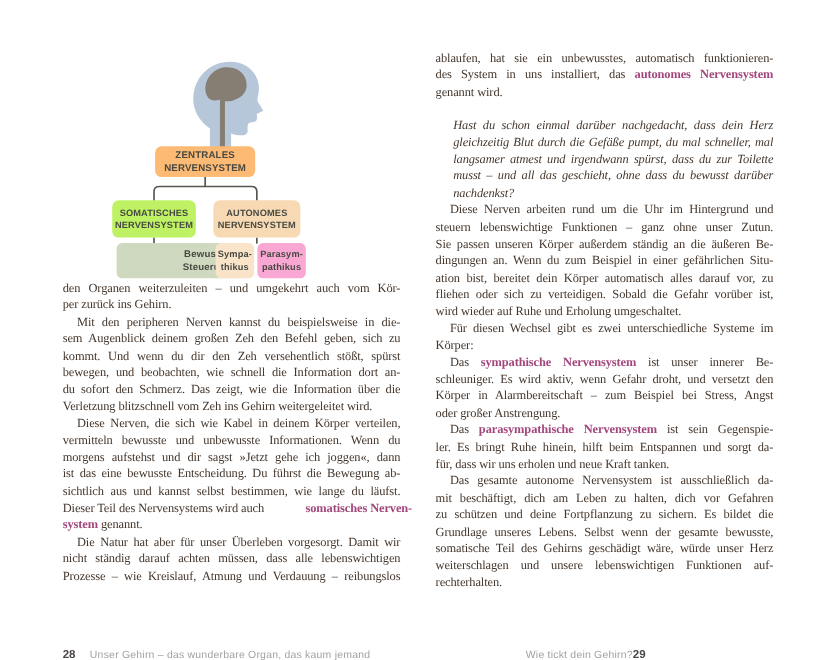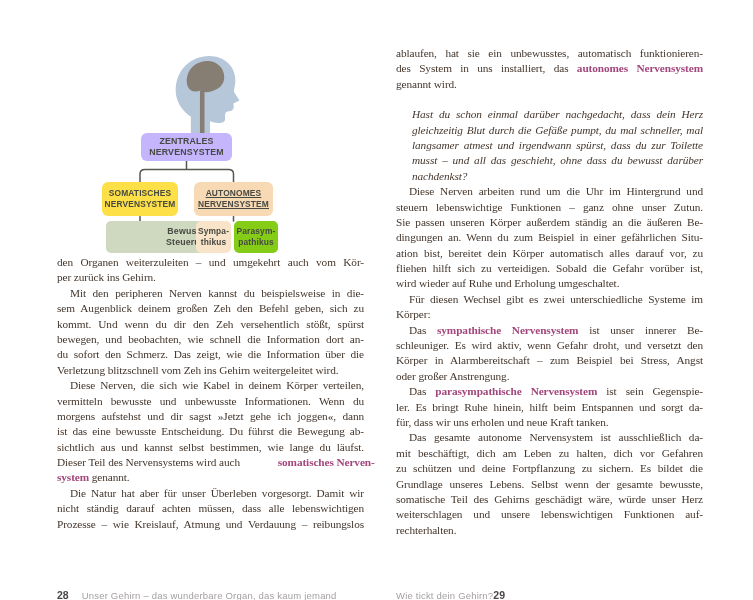--- a/index.html
+++ b/index.html
@@ -18,21 +18,21 @@
   #head-svg { left:106px; top:50px; width:82px; height:86px; }
   #connector-svg { left:0; top:0; width:307px; height:260px; pointer-events:none; }
   .dbox {
     position:absolute; display:flex; align-items:center; justify-content:center;
     text-align:center; font-family:"Liberation Sans", sans-serif; font-weight:bold;
     color:#474942; border-radius:6px; letter-spacing:.15px;
   }
   .dbox span { white-space:pre-line; line-height:1.3; }
   #box-central        { left:84px;  top:133px; width:91px; height:28px; font-size:8.8px; }
   #box-somatic        { left:45px;  top:182px; width:76px; height:34px; font-size:8.4px; }
-  #box-autonomic      { left:137px; top:182px; width:79px; height:34px; font-size:8.4px;text-decoration:underline; }
+  #box-autonomic      { left:137px; top:182px; width:79px; height:34px; font-size:8.4px; }
   #box-bewusste       { left:49px;  top:221px; width:69px; height:32px; font-size:8.8px; border-radius:5px;padding-left:48px; }
   #box-sympathikus    { left:139px; top:221px; width:35px; height:32px; font-size:8.4px; border-radius:5px; }
   #box-parasympathikus{ left:177px; top:221px; width:44px; height:32px; font-size:8.4px; border-radius:5px; }
 
   
   .body-text {
     position:absolute; left:0; width:307px; overflow:visible;
     color:#44362c; font-size:11.3px; line-height:15.4px; letter-spacing:-0.1px;
   }
   #left-body  { top:255px; }
@@ -46,21 +46,21 @@
 
   
   .footer {
     position:absolute; top:546px; width:307px; display:flex; align-items:baseline;
     font-family:"Liberation Sans", sans-serif; font-size:9.5px; color:#a5a0a0;
     letter-spacing:.2px;
     margin-top:43px;
   }
   .footer .pagenum { font-weight:bold; font-size:10.5px; color:#4c4747; letter-spacing:0; }
   #page-left  .footer { gap:13px; }
-  #page-right .footer { justify-content:flex-start; gap:0; padding-right:34px; box-sizing:border-box; }
+  #page-right .footer { justify-content:center; gap:0; padding-right:34px; box-sizing:border-box; }
 </style>
 </head>
 <body>
 
 <div>
 
   <section class="page" id="page-left">
 
     <div class="diagram">
 
@@ -73,46 +73,46 @@
         <path d="M36 40 L36 85 L40.5 85 L40.5 40 Z" fill="#867d73"></path>
       </svg>
 
       <svg id="connector-svg" viewBox="0 0 307 260">
         <path fill="none" stroke-width="1.5" stroke-linecap="round" d="M129.5 160 V169.5
                  M83 182 V174 Q83 169.5 88 169.5 H171.5 Q176.5 169.5 176.5 174 V182
                  M83 216.5 V221
                  M176.5 216.5 V221" stroke="#56574f"></path>
       </svg>
 
-      <div class="dbox" id="box-central" style="background-color: #c4b5fd;">
+      <div class="dbox" id="box-central" style="background-color: #fdba74;">
         <span>ZENTRALES
 NERVENSYSTEM</span>
       </div>
 
-      <div class="dbox" id="box-somatic" style="background-color: #fde047;">
+      <div class="dbox" id="box-somatic" style="background-color: #bef264;">
         <span>SOMATISCHES
 NERVENSYSTEM</span>
       </div>
 
       <div class="dbox" id="box-autonomic" style="background-color: rgb(247, 217, 179);">
         <span>AUTONOMES
 NERVENSYSTEM</span>
       </div>
 
       <div class="dbox" id="box-bewusste" style="background-color: rgb(207, 217, 191);">
         <span>Bewusste
 Steuerung</span>
       </div>
 
       <div class="dbox" id="box-sympathikus" style="background-color: rgb(249, 228, 202);">
         <span>Sympa-
 thikus</span>
       </div>
 
-      <div class="dbox" id="box-parasympathikus" style="background-color: #84cc16;">
+      <div class="dbox" id="box-parasympathikus" style="background-color: #f9a8d4;">
         <span>Parasym-
 pathikus</span>
       </div>
     </div>
 
     <div class="body-text" id="left-body">
         <div class="para">
           <div class="bl"><span>den Organen weiterzuleiten – und umgekehrt auch vom Kör-</span></div>
           <div class="bl lastline"><span>per zurück ins Gehirn.</span></div>
         </div>
@@ -160,21 +160,21 @@
           <div class="bl"><span>langsamer atmest und irgendwann spürst, dass du zur Toilette</span></div>
           <div class="bl"><span>musst – und all das geschieht, ohne dass du bewusst darüber</span></div>
           <div class="bl lastline"><span>nachdenkst?</span></div>
         </div>
         <div class="para">
           <div class="bl indent"><span>Diese Nerven arbeiten rund um die Uhr im Hintergrund und</span></div>
           <div class="bl"><span>steuern lebenswichtige Funktionen – ganz ohne unser Zutun.</span></div>
           <div class="bl"><span>Sie passen unseren Körper außerdem ständig an die äußeren Be-</span></div>
           <div class="bl"><span>dingungen an. Wenn du zum Beispiel in einer gefährlichen Situ-</span></div>
           <div class="bl"><span>ation bist, bereitet dein Körper automatisch alles darauf vor, zu</span></div>
-          <div class="bl"><span>fliehen hilft sich zu verteidigen. Sobald die Gefahr vorüber ist,</span></div>
+          <div class="bl"><span>fliehen oder sich zu verteidigen. Sobald die Gefahr vorüber ist,</span></div>
           <div class="bl lastline"><span>wird wieder auf Ruhe und Erholung umgeschaltet.</span></div>
         </div>
         <div class="para">
           <div class="bl indent"><span>Für diesen Wechsel gibt es zwei unterschiedliche Systeme im</span></div>
           <div class="bl lastline"><span>Körper:</span></div>
         </div>
         <div class="para">
           <div class="bl indent"><span>Das </span><span class="accent" style="color: rgb(162, 71, 124);">sympathische Nervensystem</span><span> ist unser innerer Be-</span></div>
           <div class="bl"><span>schleuniger. Es wird aktiv, wenn Gefahr droht, und versetzt den</span></div>
           <div class="bl"><span>Körper in Alarmbereitschaft – zum Beispiel bei Stress, Angst</span></div>

